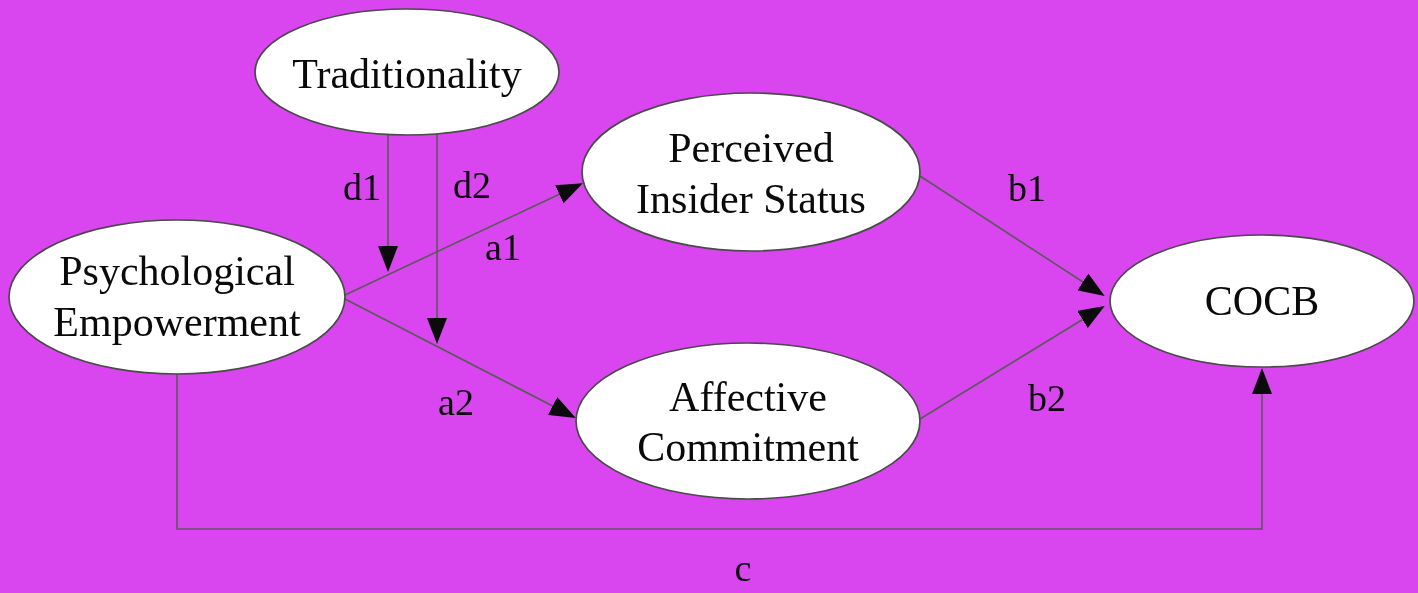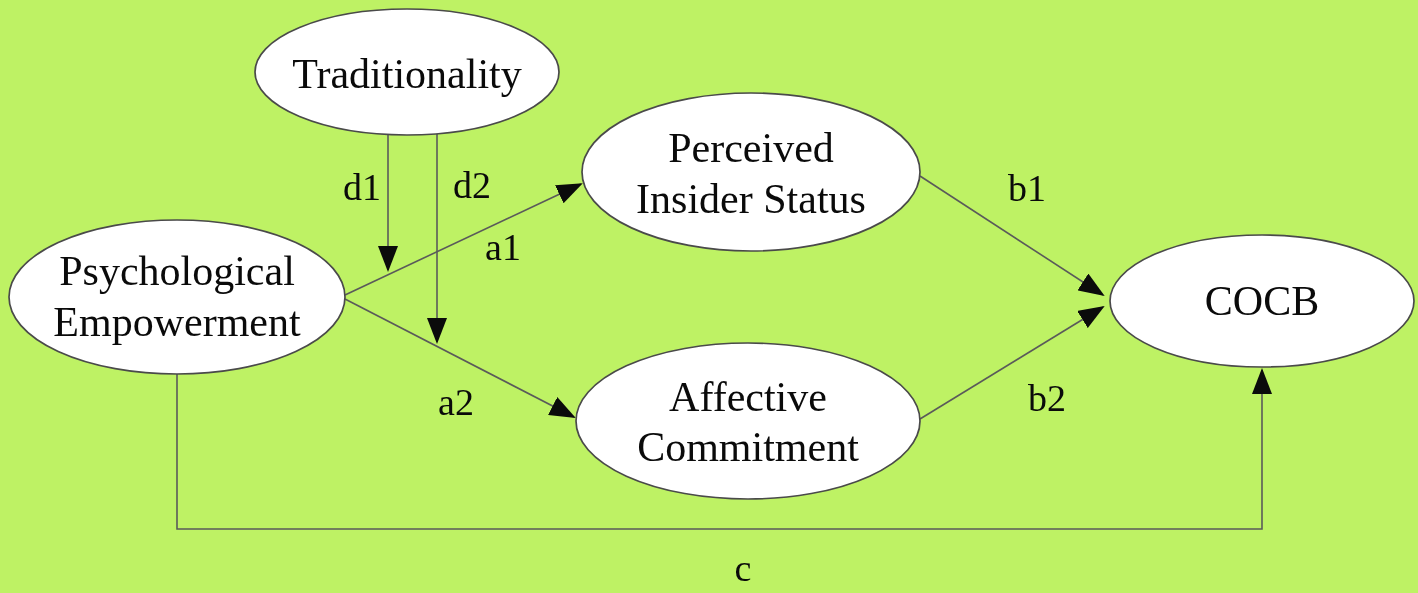--- a/index.html
+++ b/index.html
@@ -4,21 +4,21 @@
 <style>
   html, body {
     margin: 0;
     padding: 0;
     background: #ffffff;
   }
   .stage {
     position: relative;
     width: 1418px;
     height: 593px;
-    background: #bef264;
+    background: #d946ef;
     overflow: hidden;
   }
   svg {
     display: block;
   }
   .node-ellipse {
     fill: #ffffff;
     stroke: #4a4a4a;
     stroke-width: 1.7;
   }

